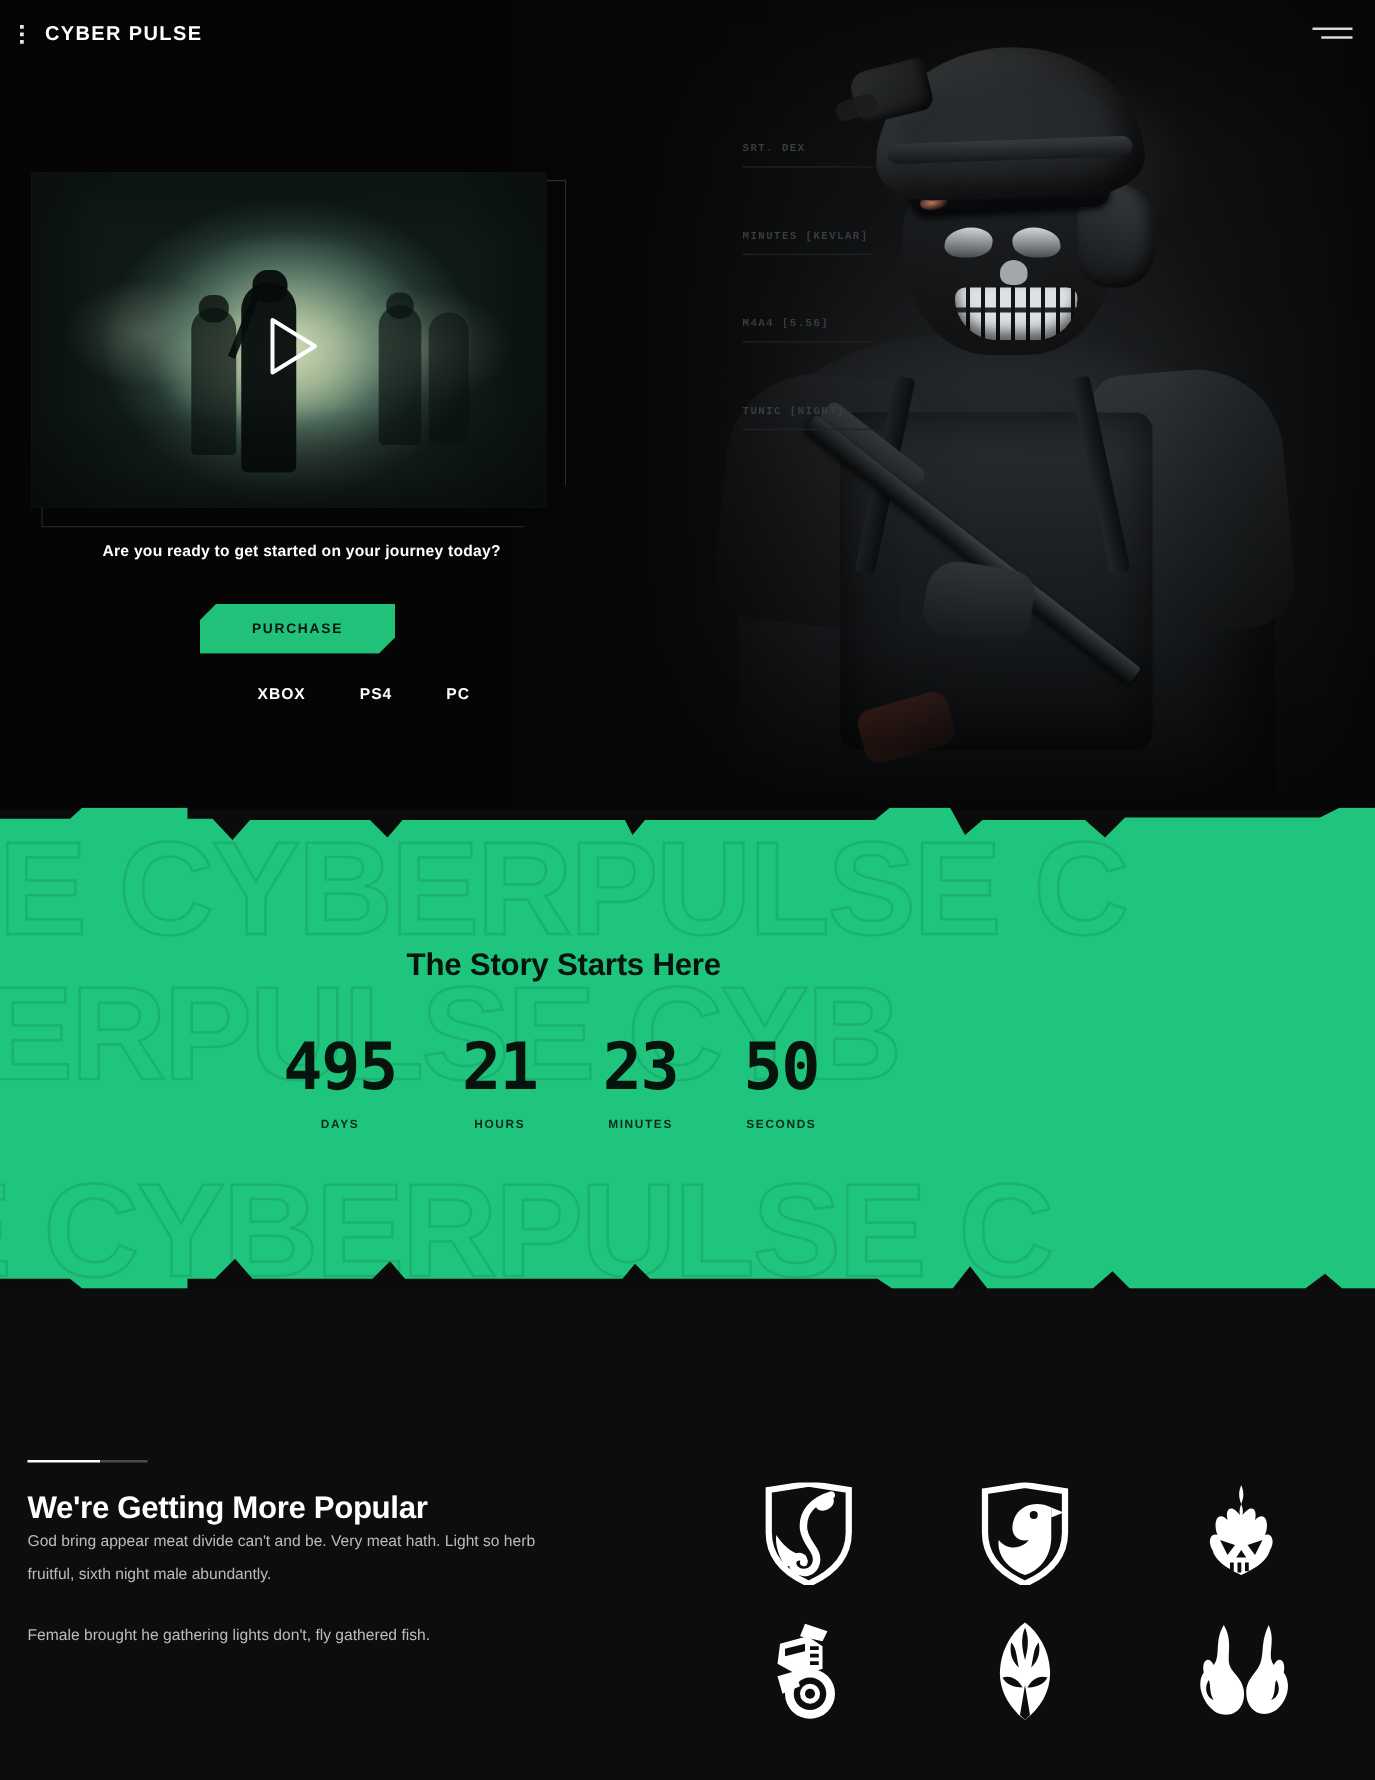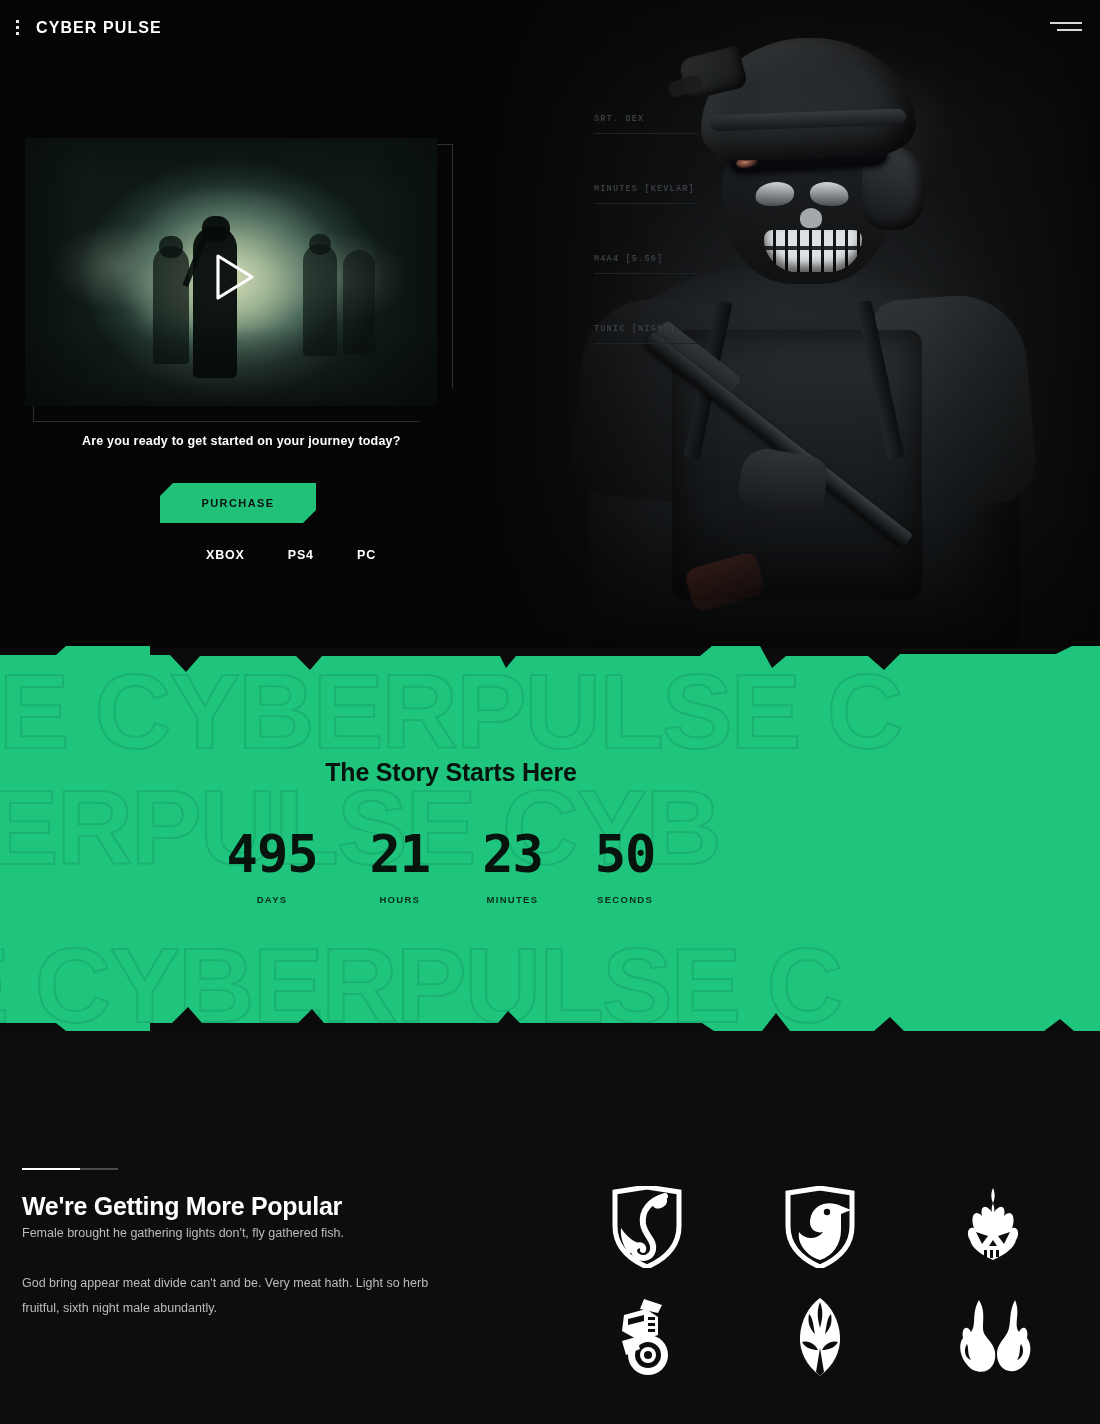--- a/index.html
+++ b/index.html
@@ -446,22 +446,22 @@
     </div>
   </div>
 
   <div class="pop">
     <div class="pop-left">
       <div class="acc-line">
         <span class="acc-a"></span>
         <span class="acc-b"></span>
       </div>
       <div class="pop-title">We're Getting More Popular</div>
+      <div class="pop-p">God bring appear meat divide can't and be. Very meat hath. Light so herb fruitful, sixth night male abundantly.</div>
       <div class="pop-p">Female brought he gathering lights don't, fly gathered fish.</div>
-      <div class="pop-p">God bring appear meat divide can't and be. Very meat hath. Light so herb fruitful, sixth night male abundantly.</div>
     </div>
   </div>
 
   <div class="pop-grid">
 
     <div class="logo-cell">
       <svg width="72" height="82" viewBox="0 0 72 82">
         <path d="M4 6 L36 1 L68 6 L68 40 C68 62 52 74 36 81 C20 74 4 62 4 40 Z" fill="none" stroke="#ffffff" stroke-width="5"></path>
         <path d="M54 10 C40 14 30 24 32 38 C34 50 44 54 42 64 C40 72 32 74 26 70
                  C22 67 22 62 26 60 C30 58 33 61 32 64" fill="none" stroke="#ffffff" stroke-width="6" stroke-linecap="round"></path>

